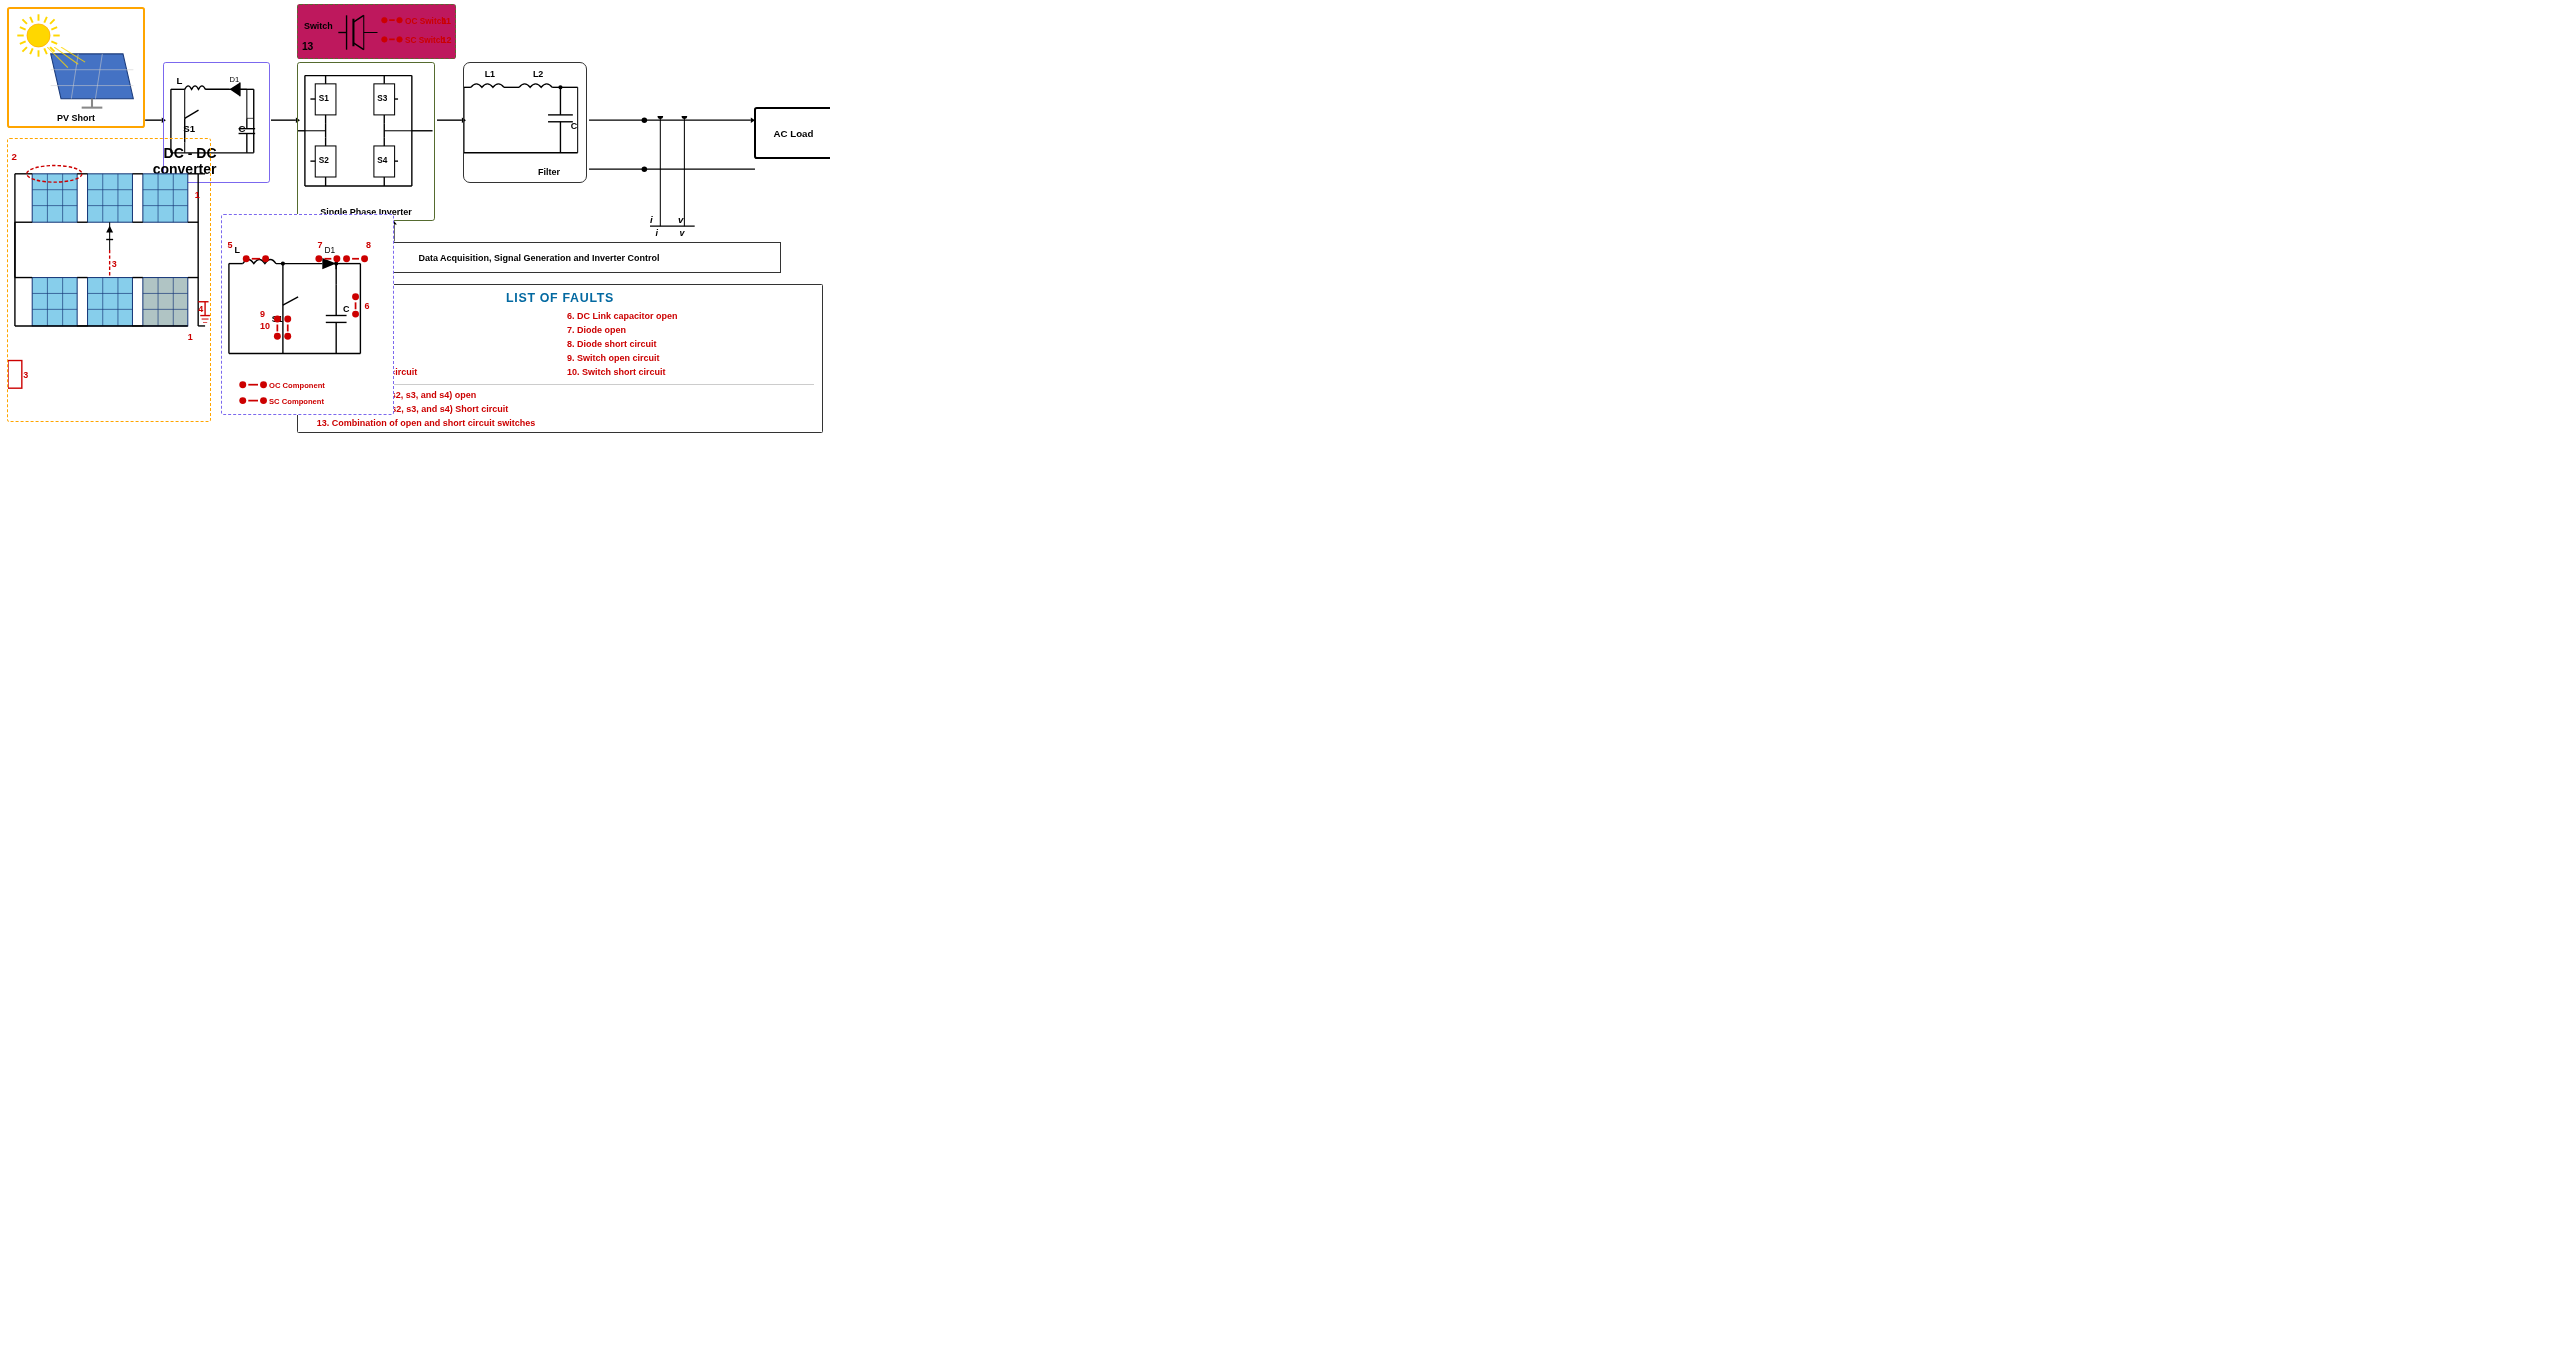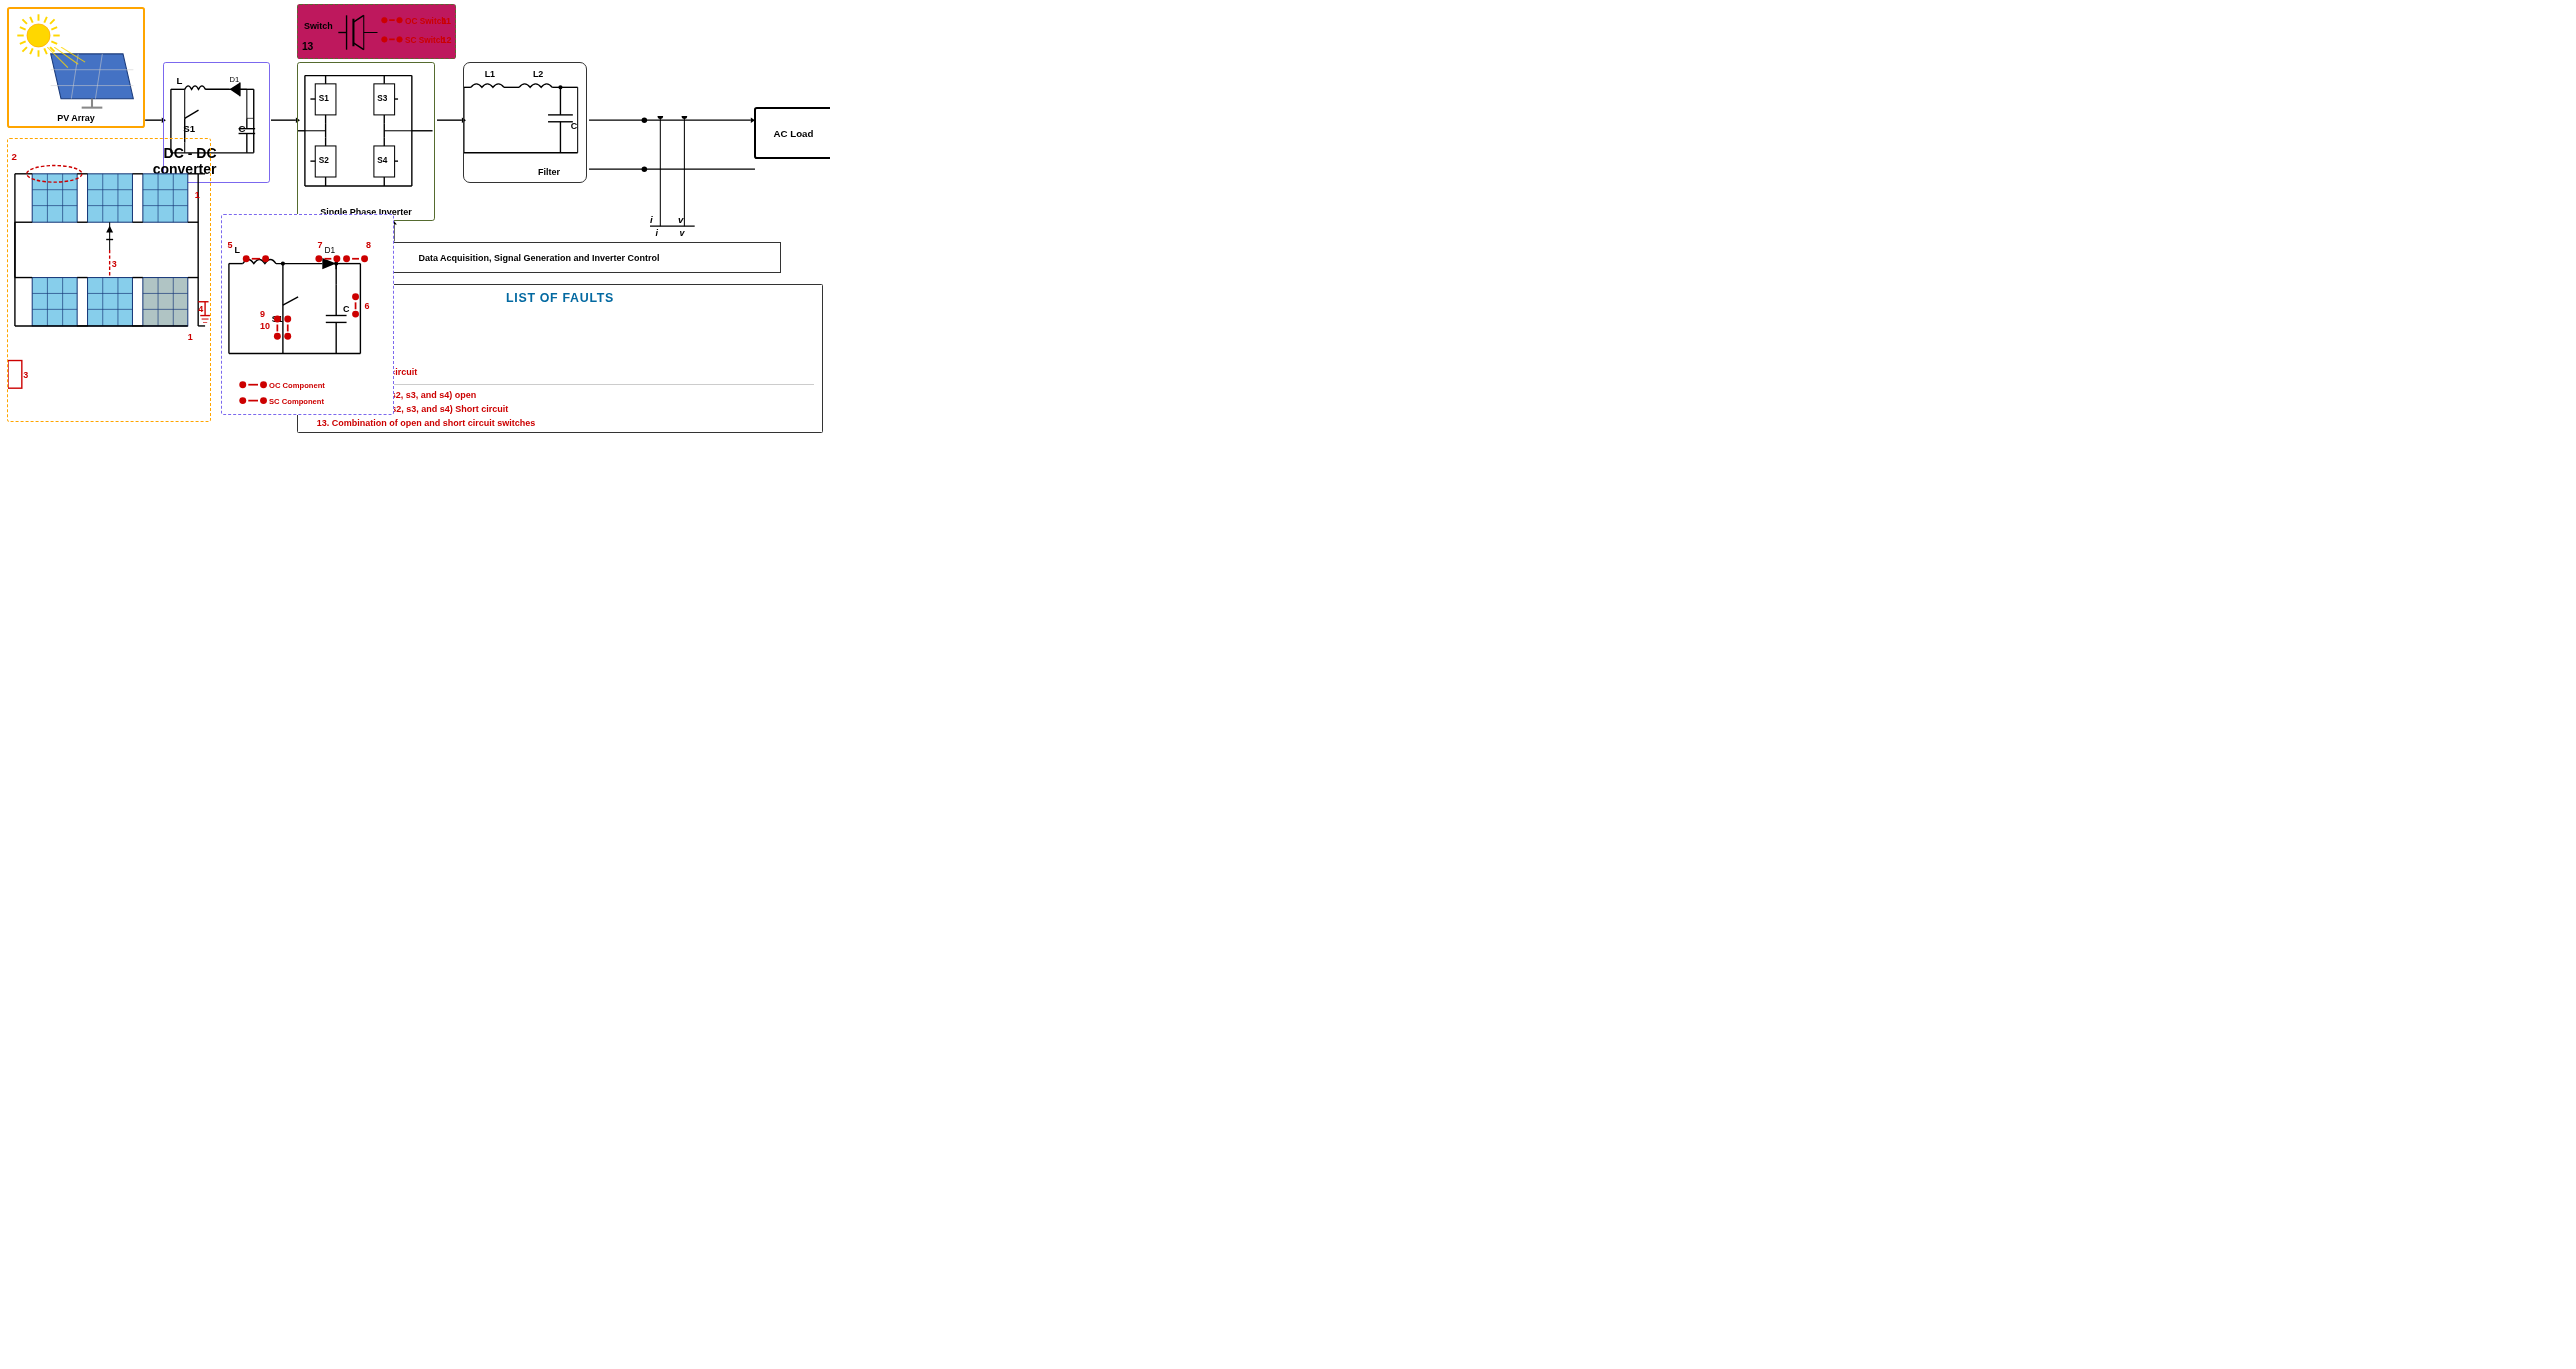--- a/index.html
+++ b/index.html
@@ -270,21 +270,21 @@
       <line x1="5" y1="33" x2="125" y2="33" stroke="#ccc" stroke-width="0.8"></line>
       <line x1="5" y1="56" x2="125" y2="56" stroke="#ccc" stroke-width="0.8"></line>
 
       <line x1="65" y1="75" x2="65" y2="88" stroke="#888" stroke-width="3"></line>
       <line x1="50" y1="88" x2="80" y2="88" stroke="#888" stroke-width="3"></line>
 
       <line x1="0" y1="0" x2="30" y2="30" stroke="#FFD700" stroke-width="1.5" opacity="0.8"></line>
       <line x1="10" y1="0" x2="45" y2="25" stroke="#FFD700" stroke-width="1.5" opacity="0.8"></line>
       <line x1="20" y1="0" x2="55" y2="22" stroke="#FFD700" stroke-width="1.5" opacity="0.8"></line>
     </svg>
-    <div class="pv-label">PV Array</div>
+    <div class="pv-label">PV Short</div>
   </div>
 
   <svg style="position:absolute;left:145px;top:116px;width:21px;height:8.3px;" viewBox="0 0 30 12">
     <line x1="0" y1="6" x2="24" y2="6" stroke="#000" stroke-width="2"></line>
     <polygon points="24,2 30,6 24,10" fill="#000"></polygon>
   </svg>
 
   <div class="dcdc-box">
     
     <svg width="107" height="121" viewBox="0 0 155 175">
@@ -491,20 +491,27 @@
   <div class="faults-box">
     <div class="faults-title">LIST OF FAULTS</div>
     <div class="faults-columns">
       <div class="faults-col">
         <div class="fault-item">1. Partial Shading</div>
         <div class="fault-item">2. Cell Bypass</div>
         <div class="fault-item">3. Line to line Fault</div>
         <div class="fault-item">4. Ground fault</div>
         <div class="fault-item">5. Inductance open circuit</div>
       </div>
+      <div class="faults-col">
+        <div class="fault-item">6. DC Link capacitor open</div>
+        <div class="fault-item">7. Diode open</div>
+        <div class="fault-item">8. Diode short circuit</div>
+        <div class="fault-item">9. Switch open circuit</div>
+        <div class="fault-item">10. Switch short circuit</div>
+      </div>
     </div>
     <div class="faults-bottom">
       <div class="fault-item-wide">11. Switches (s1, s2, s3, and s4) open</div>
       <div class="fault-item-wide">12. Switches (s1, s2, s3, and s4) Short circuit</div>
       <div class="fault-item-wide">13. Combination of open and short circuit switches</div>
     </div>
   </div>
 
   <div class="pv-detail-box">
     

